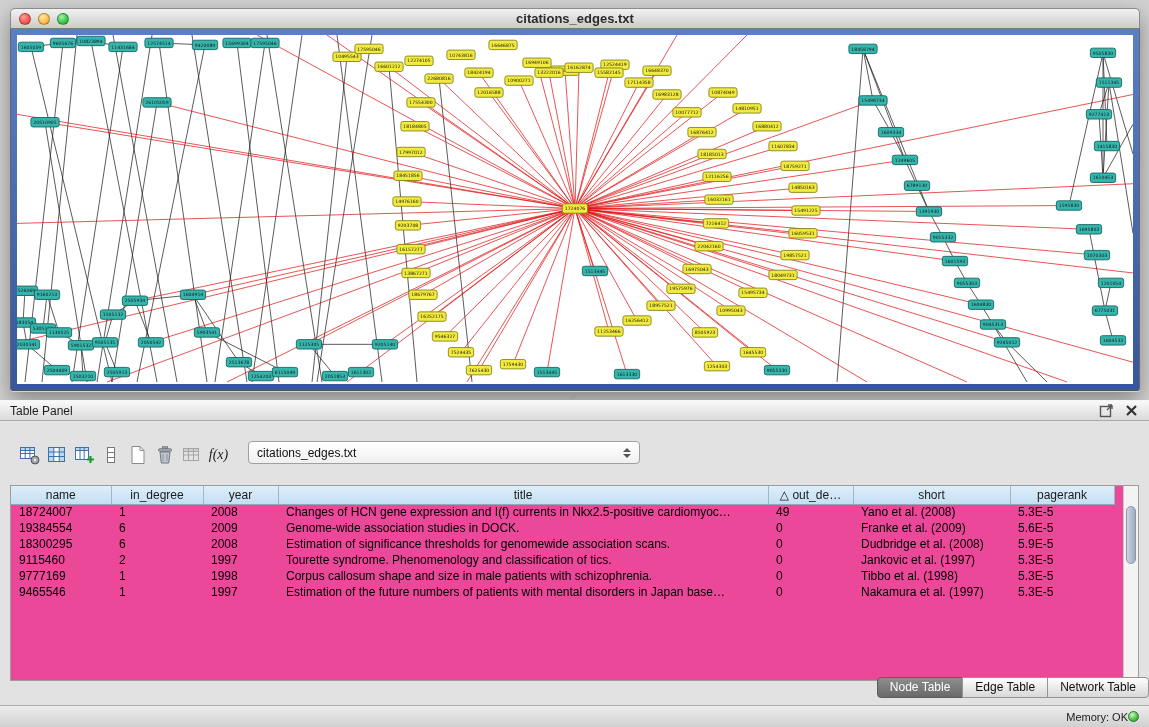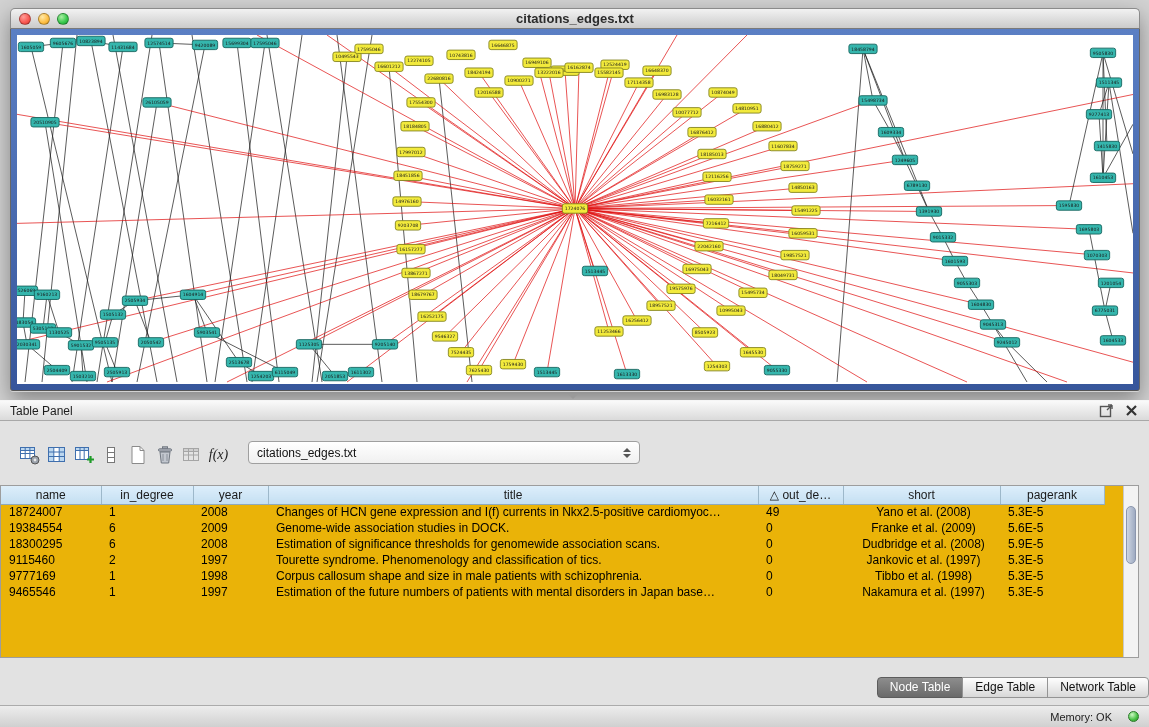--- a/index.html
+++ b/index.html
@@ -43,45 +43,45 @@
             background: transparent; border: none; }
   .fx { font-family: "Liberation Serif", serif; font-style: italic; font-size: 14px; color: #222; }
   .combo { margin-left: 16px; width: 392px; height: 23px; background: linear-gradient(#ffffff, #f0f0f0);
            border: 1px solid #9f9f9f; border-radius: 4px; display: flex; align-items: center;
            padding: 0 8px; font-size: 12px; color: #111; box-shadow: inset 0 1px 0 #fff; }
   .combo .cv { flex: 1; }
   .combo-arrows { display: flex; flex-direction: column; gap: 2px; align-items: center; }
   .combo-arrows .up { width: 0; height: 0; border-left: 4px solid transparent; border-right: 4px solid transparent; border-bottom: 4px solid #555; }
   .combo-arrows .dn { width: 0; height: 0; border-left: 4px solid transparent; border-right: 4px solid transparent; border-top: 4px solid #555; }
 
-  .table-wrap { margin: 10px 10px 0 0; height: 173px; background: #eab308;
+  .table-wrap { margin: 10px 10px 0 10px; height: 196px; background: #ec4899;
                 border: 1px solid #9d9d9d; position: relative; overflow: hidden; }
   table.data { border-collapse: collapse; table-layout: fixed; width: 1103px; }
   table.data th { height: 18px; background: linear-gradient(#ddeefb, #c4dff2);
                   border-right: 1px solid #9db8ca; border-bottom: 1px solid #8fa9bb;
                   font-size: 12px; font-weight: normal; color: #1a1a1a; text-align: center;
                   overflow: hidden; white-space: nowrap; }
   table.data td { height: 16px; font-size: 12px; color: #000; padding: 0 4px 0 8px;
                   overflow: hidden; white-space: nowrap; }
-  td.center { text-align: center; }
+  td.center { }
   .vscroll { position: absolute; right: 0; top: 0; bottom: 0; width: 15px;
              background: #f3f3f3; border-left: 1px solid #c9c9c9; }
   .vthumb { position: absolute; left: 2px; top: 20px; width: 10px; height: 58px; border-radius: 6px;
             background: linear-gradient(90deg, #cdd5e2, #9fabc2); border: 1px solid #8b96ad; }
 
   .tabs { position: absolute; bottom: 29px; left: 0; width: 100%; display: flex; justify-content: flex-end; }
   .tab { padding: 2px 12px 3px 12px; font-size: 12px; color: #111; border: 1px solid #949494;
          background: linear-gradient(#fefefe, #d8d8d8); margin-left: -1px; }
   .tab:first-child { border-radius: 4px 0 0 4px; margin-left: 0; }
   .tab:last-child { border-radius: 0 4px 4px 0; }
   .tab.active { background: linear-gradient(#8d8d8d, #6a6a6a); color: #fff; border-color: #5c5c5c; }
 
   .statusbar { position: absolute; bottom: 0; left: 0; width: 100%; height: 22px;
                background: linear-gradient(#ededed, #d0d0d0); border-top: 1px solid #ababab;
-               display: flex; align-items: center; justify-content: flex-end; gap: 16px;
+               display: flex; align-items: center; justify-content: flex-end; gap: 0;
                padding-right: 10px; font-size: 11px; color: #222; }
   .mem-dot { width: 11px; height: 11px; border-radius: 50%;
              background: radial-gradient(circle at 35% 30%, #cdf8c4, #47c043 60%, #2e8f2c);
              border: 1px solid #2a7a28; }
 </style>
 </head>
 <body>
 
 <div class="window">
   <div class="titlebar">

